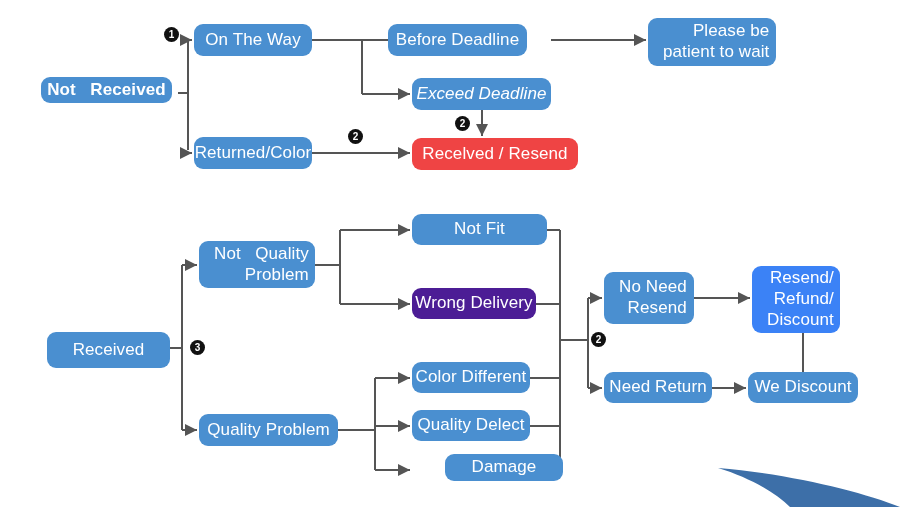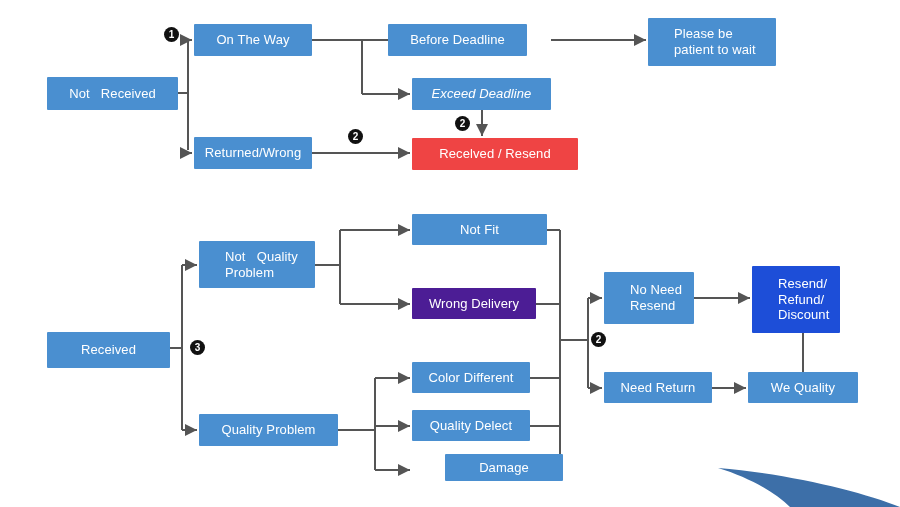--- a/index.html
+++ b/index.html
@@ -5,32 +5,32 @@
   html,body{margin:0;padding:0;background:#ffffff;}
   body{font-family:"Liberation Sans","DejaVu Sans",sans-serif;}
   #stage{position:relative;width:900px;height:507px;background:#ffffff;overflow:hidden;}
   #wires{position:absolute;left:0;top:0;width:900px;height:507px;}
   #swoosh{position:absolute;left:0;top:0;width:900px;height:507px;pointer-events:none;}
 
   .node{
     position:absolute;
     background:#4a8fd0;
     color:#ffffff;
-    border-radius:1px;
+    border-radius:9px;
     box-sizing:border-box;
     display:flex;
     align-items:center;
-    font-size:13px;
+    font-size:17px;
     line-height:1.22;
     letter-spacing:.1px;
     white-space:pre;
     z-index:3;
   }
   .node.ctr{justify-content:center;text-align:center;}
-  .node.lft{justify-content:flex-start;text-align:left;padding-left:26px;}
+  .node.lft{justify-content:flex-start;text-align:right;padding-left:15px;}
 
   .badge{
     position:absolute;
     width:15px;height:15px;
     border-radius:50%;
     background:#111111;
     color:#ffffff;
     font-size:10px;
     font-weight:bold;
     display:flex;align-items:center;justify-content:center;
@@ -100,42 +100,42 @@
       <path d="M588,388 H602" marker-end="url(#ah)"></path>
 
       <path d="M694,298 H750" marker-end="url(#ah)"></path>
 
       <path d="M712,388 H746" marker-end="url(#ah)"></path>
 
       <path d="M803,333 V372"></path>
     </g>
   </svg>
 
-<div class="node ctr" style="left: 47px; top: 77px; width: 131px; height: 33px; background: rgb(74, 143, 208); color: rgb(255, 255, 255);">Not   Received</div>
+<div class="node ctr" style="left: 41px; top: 77px; width: 131px; height: 26px; background: rgb(74, 143, 208); color: rgb(255, 255, 255); font-weight: bold;">Not   Received</div>
     <div class="node ctr" style="left: 194px; top: 24px; width: 118px; height: 32px; background: rgb(74, 143, 208); color: rgb(255, 255, 255);">On The Way</div>
-    <div class="node ctr" style="left: 194px; top: 137px; width: 118px; height: 32px; background: rgb(74, 143, 208); color: rgb(255, 255, 255);">Returned/Wrong</div>
+    <div class="node ctr" style="left: 194px; top: 137px; width: 118px; height: 32px; background: rgb(74, 143, 208); color: rgb(255, 255, 255);">Returned/Color</div>
     <div class="node ctr" style="left: 388px; top: 24px; width: 139px; height: 32px; background: rgb(74, 143, 208); color: rgb(255, 255, 255);">Before Deadline</div>
     <div class="node ctr" style="left: 412px; top: 78px; width: 139px; height: 32px; background: rgb(74, 143, 208); color: rgb(255, 255, 255); font-style: italic;">Exceed Deadline</div>
     <div class="node ctr" style="left: 412px; top: 138px; width: 166px; height: 32px; background: #ef4444; color: rgb(255, 255, 255);">Recelved / Resend</div>
     <div class="node lft" style="left: 648px; top: 18px; width: 128px; height: 48px; background: rgb(74, 143, 208); color: rgb(255, 255, 255);">Please be
 patient to wait</div>
     <div class="node ctr" style="left: 47px; top: 332px; width: 123px; height: 36px; background: rgb(74, 143, 208); color: rgb(255, 255, 255);">Received</div>
     <div class="node lft" style="left: 199px; top: 241px; width: 116px; height: 47px; background: rgb(74, 143, 208); color: rgb(255, 255, 255);">Not   Quality
 Problem</div>
     <div class="node ctr" style="left: 199px; top: 414px; width: 139px; height: 32px; background: rgb(74, 143, 208); color: rgb(255, 255, 255);">Quality Problem</div>
     <div class="node ctr" style="left: 412px; top: 214px; width: 135px; height: 31px; background: rgb(74, 143, 208); color: rgb(255, 255, 255);">Not Fit</div>
     <div class="node ctr" style="left: 412px; top: 288px; width: 124px; height: 31px; background: #4c1d95; color: rgb(255, 255, 255);">Wrong Delivery</div>
     <div class="node ctr" style="left: 412px; top: 410px; width: 118px; height: 31px; background: rgb(74, 143, 208); color: rgb(255, 255, 255);">Quality Delect</div>
     <div class="node ctr" style="left: 412px; top: 362px; width: 118px; height: 31px; background: rgb(74, 143, 208); color: rgb(255, 255, 255);">Color Different</div>
     <div class="node ctr" style="left: 412px; top: 454px; width: 118px; height: 27px; background: rgb(74, 143, 208); color: rgb(255, 255, 255); margin-left: 33px;">Damage</div>
     <div class="node lft" style="left: 604px; top: 272px; width: 90px; height: 52px; background: rgb(74, 143, 208); color: rgb(255, 255, 255);">No Need
 Resend</div>
     <div class="node ctr" style="left: 604px; top: 372px; width: 108px; height: 31px; background: rgb(74, 143, 208); color: rgb(255, 255, 255);">Need Return</div>
-    <div class="node lft" style="left: 752px; top: 266px; width: 88px; height: 67px; background: #1d4ed8; color: rgb(255, 255, 255);">Resend/
+    <div class="node lft" style="left: 752px; top: 266px; width: 88px; height: 67px; background: #3b82f6; color: rgb(255, 255, 255);">Resend/
 Refund/
 Discount</div>
-    <div class="node ctr" style="left: 748px; top: 372px; width: 110px; height: 31px; background: rgb(74, 143, 208); color: rgb(255, 255, 255);">We Quality</div>
+    <div class="node ctr" style="left: 748px; top: 372px; width: 110px; height: 31px; background: rgb(74, 143, 208); color: rgb(255, 255, 255);">We Discount</div>
     <div class="badge" style="left: 164px; top: 27px; background: rgb(17, 17, 17);">1</div>
     <div class="badge" style="left: 348px; top: 129px; background: rgb(17, 17, 17);">2</div>
     <div class="badge" style="left: 455px; top: 116px; background: rgb(17, 17, 17);">2</div>
     <div class="badge" style="left: 190px; top: 340px; background: rgb(17, 17, 17);">3</div>
     <div class="badge" style="left: 591px; top: 332px; background: rgb(17, 17, 17);">2</div>
   </div>
 
 </body></html>

